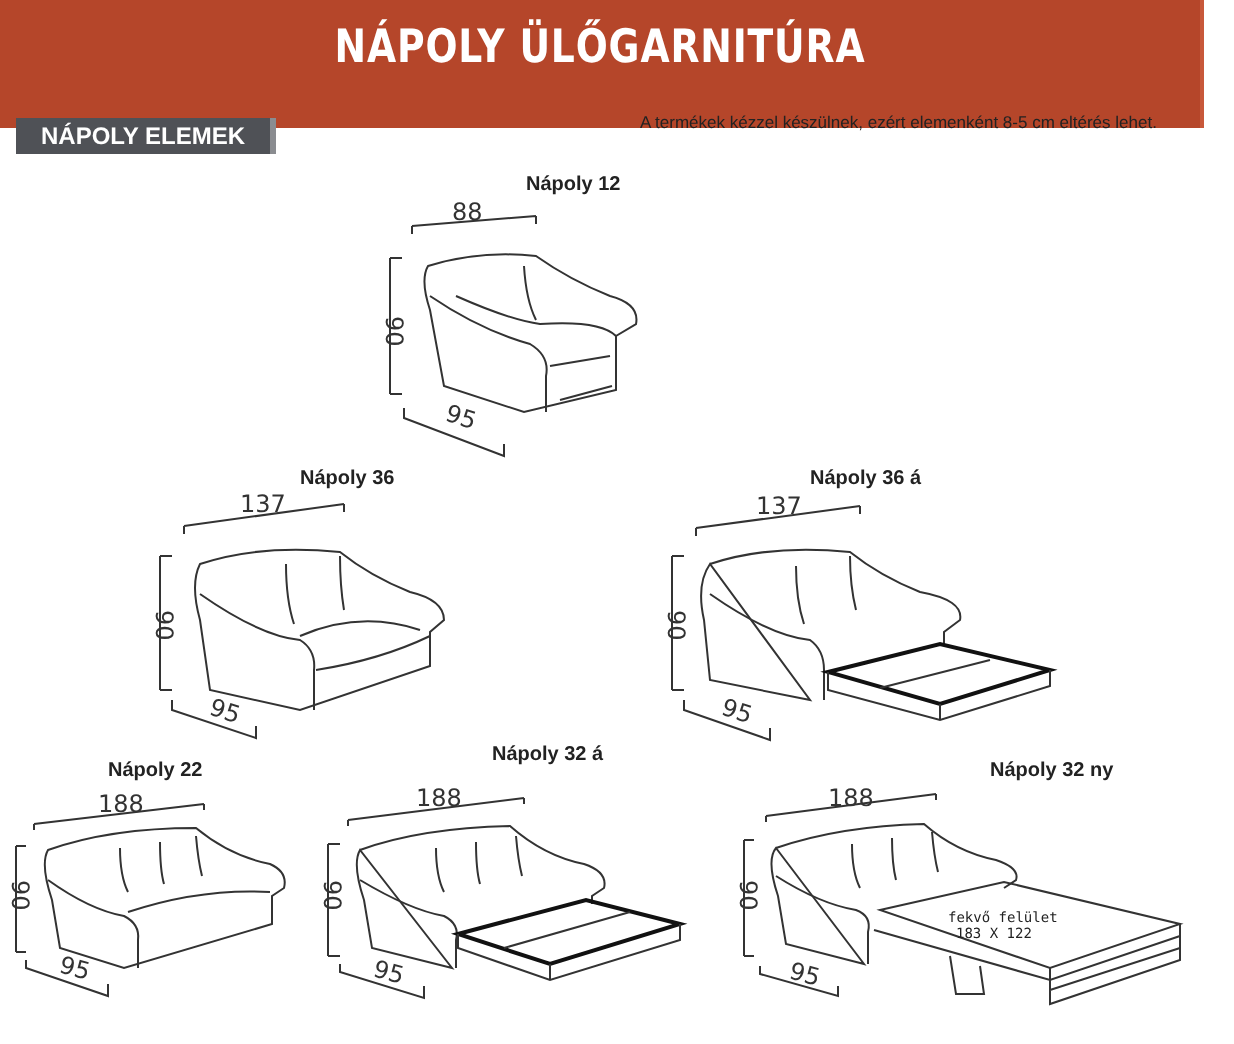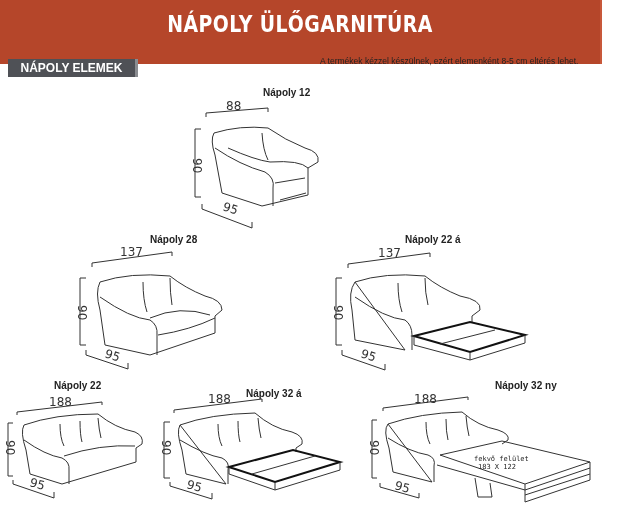--- a/index.html
+++ b/index.html
@@ -41,37 +41,37 @@
     <text class="dim" transform="translate(222,210) rotate(18)">95</text>
     <path class="ln" d="M214 133 Q240 125 268 128 Q285 140 305 148 Q320 152 318 162 L308 168 L308 195 L262 206 L222 193 L215 155 Q210 140 214 133 Z"></path>
     <path class="ln" d="M215 148 Q240 165 265 172 Q275 178 273 188 L273 206"></path>
     <path class="ln" d="M228 148 Q255 160 270 162 Q300 160 308 168"></path>
     <path class="ln" d="M262 133 Q263 150 268 160"></path>
     <path class="ln" d="M275 183 L305 178 M280 200 L306 193"></path>
   </svg>
 </div>
 
 <div class="product" style="left:0;top:0;">
-  <div class="product-title" style="left:150px;top:234px;">Nápoly 28</div>
+  <div class="product-title" style="left:150px;top:234px;">Nápoly 36</div>
   <svg width="617" height="522">
     <path class="ln" d="M92 263 L172 252 M92 263 L92 267 M172 252 L172 256"></path>
     <text class="dim" x="120" y="256">137</text>
     <path class="ln" d="M80 278 L86 278 M80 278 L80 345 M80 345 L86 345"></path>
     <text class="dim" transform="translate(78,305) rotate(90)">90</text>
     <path class="ln" d="M86 350 L86 355 L128 369 L128 363"></path>
     <text class="dim" transform="translate(104,357) rotate(18)">95</text>
     <path class="ln" d="M100 282 Q130 272 170 276 Q185 288 205 296 Q222 300 222 310 L215 316 L215 333 L150 355 L105 345 L100 310 Q95 292 100 282 Z"></path>
     <path class="ln" d="M100 297 Q130 318 150 320 Q158 325 157 335 L157 355"></path>
     <path class="ln" d="M143 282 Q143 300 147 312 M170 278 Q170 293 172 305"></path>
     <path class="ln" d="M150 318 Q180 305 210 315 M158 335 Q190 330 215 318"></path>
   </svg>
 </div>
 
 <div class="product" style="left:0;top:0;">
-  <div class="product-title" style="left:405px;top:234px;">Nápoly 22 á</div>
+  <div class="product-title" style="left:405px;top:234px;">Nápoly 36 á</div>
   <svg width="617" height="522">
     <path class="ln" d="M348 264 L430 253 M348 264 L348 268 M430 253 L430 257"></path>
     <text class="dim" x="378" y="257">137</text>
     <path class="ln" d="M336 278 L342 278 M336 278 L336 345 M336 345 L342 345"></path>
     <text class="dim" transform="translate(334,305) rotate(90)">90</text>
     <path class="ln" d="M342 350 L342 355 L385 370 L385 364"></path>
     <text class="dim" transform="translate(360,357) rotate(18)">95</text>
     <path class="ln" d="M355 282 Q385 272 425 276 Q440 288 460 296 Q482 300 480 310 L472 316 L472 323 M405 350 L355 340 L352 310 Q348 292 355 282 Z"></path>
     <path class="ln" d="M355 297 Q385 318 405 320 Q412 325 412 335 L412 350"></path>
     <path class="ln" d="M398 283 Q398 300 402 312 M425 278 Q425 293 428 305"></path>
@@ -90,21 +90,21 @@
     <path class="ln" d="M13 480 L13 484 L54 498 L54 492"></path>
     <text class="dim" transform="translate(29,486) rotate(15)">95</text>
     <path class="ln" d="M24 425 Q55 414 98 414 Q115 428 135 432 Q144 436 142 444 L136 448 L136 462 L62 484 L30 474 L26 450 Q20 432 24 425 Z"></path>
     <path class="ln" d="M24 440 Q45 455 62 458 Q70 462 69 470 L69 484"></path>
     <path class="ln" d="M60 424 Q60 438 64 446 M80 421 Q80 435 82 442 M98 418 Q99 430 101 438"></path>
     <path class="ln" d="M64 456 Q100 444 135 446"></path>
   </svg>
 </div>
 
 <div class="product" style="left:0;top:0;">
-  <div class="product-title" style="left:228px;top:388px;padding-left:18px;">Nápoly 32 á</div>
+  <div class="product-title" style="left:228px;top:372px;padding-left:18px;">Nápoly 32 á</div>
   <svg width="617" height="522">
     <path class="ln" d="M174 410 L262 399 M174 410 L174 413 M262 399 L262 402"></path>
     <text class="dim" x="208" y="403">188</text>
     <path class="ln" d="M164 422 L170 422 M164 422 L164 478 M164 478 L170 478"></path>
     <text class="dim" transform="translate(162,440) rotate(90)">90</text>
     <path class="ln" d="M170 482 L170 486 L212 499 L212 493"></path>
     <text class="dim" transform="translate(186,488) rotate(15)">95</text>
     <path class="ln" d="M180 425 Q210 414 255 413 Q272 428 292 432 Q304 436 302 444 L296 448 L296 452 M226 484 L186 474 L182 450 Q176 432 180 425 Z"></path>
     <path class="ln" d="M180 440 Q205 455 222 458 Q230 462 228 470 L228 484"></path>
     <path class="ln" d="M218 424 Q218 438 222 446 M238 421 Q238 435 240 442 M258 418 Q259 430 261 438"></path>

